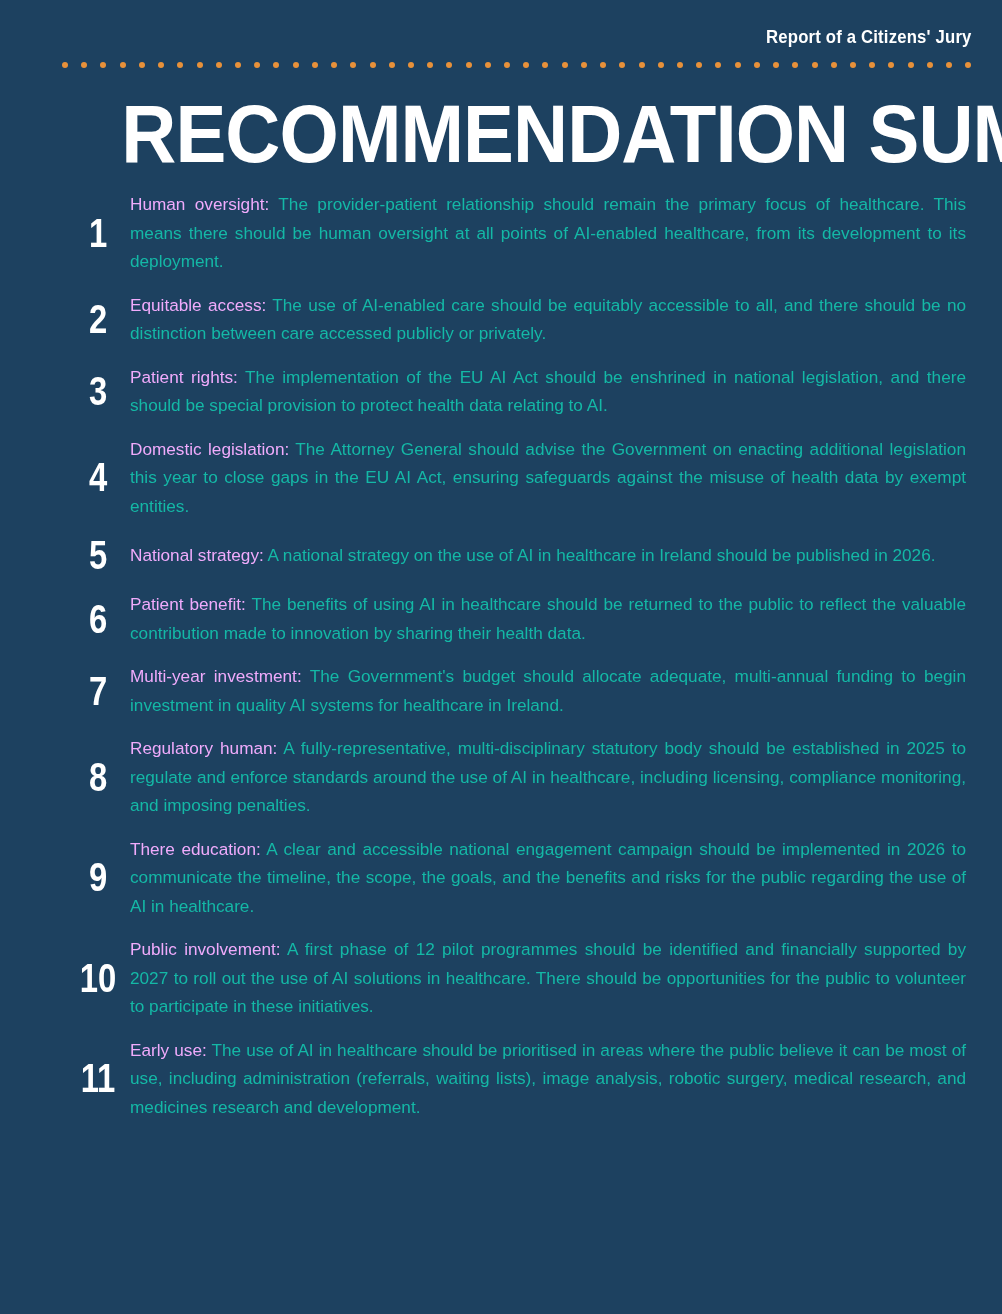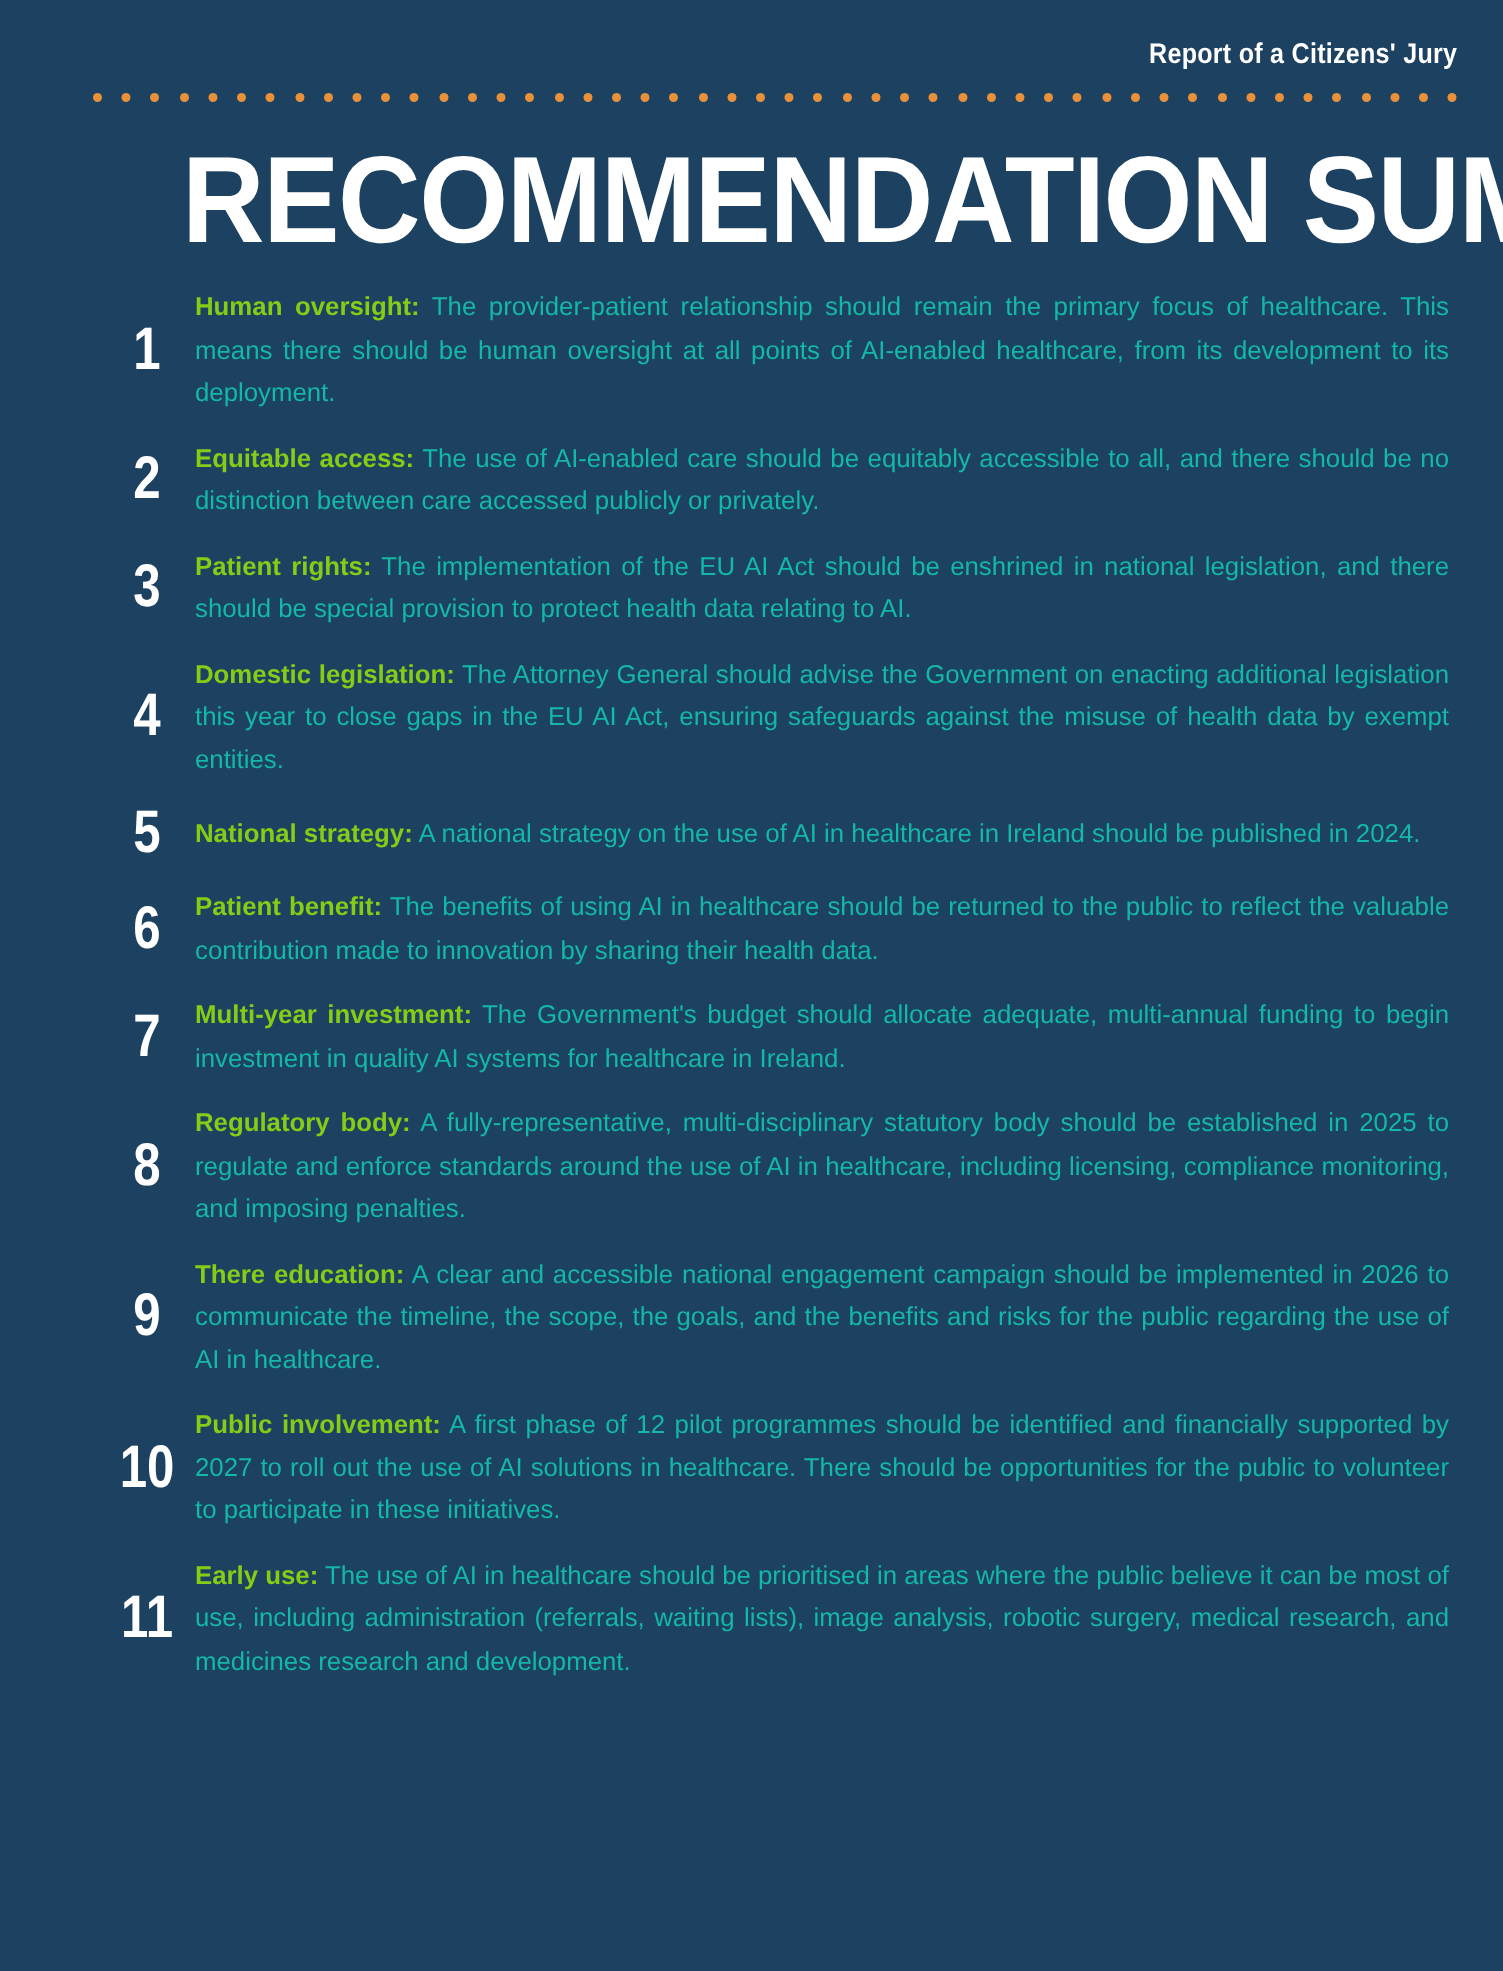--- a/index.html
+++ b/index.html
@@ -89,22 +89,22 @@
   }
   .rec-body {
     flex: 1 1 auto;
     color: #ffffff;
     font-size: 17.2px;
     line-height: 28.5px;
     text-align: justify;
     text-justify: inter-word;
   }
   .rec-body .lead {
-    color: #84cc16;
-    font-weight: bold;
+    color: #f0abfc;
+    font-weight: normal;
   }
   .rec-body .txt {
     color: #14b8a6;
   }
   .bottom-band {
     position: absolute;
     left: 0;
     right: 0;
     bottom: 0;
     height: 8px;
@@ -184,33 +184,33 @@
       <div class="rec">
         <div class="rec-num">3</div>
         <div class="rec-body"><span class="lead">Patient rights:</span><span class="txt"> The implementation of the EU AI Act should be enshrined in national legislation, and there should be special provision to protect health data relating to AI.</span></div>
       </div>
       <div class="rec">
         <div class="rec-num">4</div>
         <div class="rec-body"><span class="lead">Domestic legislation:</span><span class="txt"> The Attorney General should advise the Government on enacting additional legislation this year to close gaps in the EU AI Act, ensuring safeguards against the misuse of health data by exempt entities.</span></div>
       </div>
       <div class="rec">
         <div class="rec-num">5</div>
-        <div class="rec-body"><span class="lead">National strategy:</span><span class="txt"> A national strategy on the use of AI in healthcare in Ireland should be published in 2024.</span></div>
+        <div class="rec-body"><span class="lead">National strategy:</span><span class="txt"> A national strategy on the use of AI in healthcare in Ireland should be published in 2026.</span></div>
       </div>
       <div class="rec">
         <div class="rec-num">6</div>
         <div class="rec-body"><span class="lead">Patient benefit:</span><span class="txt"> The benefits of using AI in healthcare should be returned to the public to reflect the valuable contribution made to innovation by sharing their health data.</span></div>
       </div>
       <div class="rec">
         <div class="rec-num">7</div>
         <div class="rec-body"><span class="lead">Multi-year investment:</span><span class="txt"> The Government's budget should allocate adequate, multi-annual funding to begin investment in quality AI systems for healthcare in Ireland.</span></div>
       </div>
       <div class="rec">
         <div class="rec-num">8</div>
-        <div class="rec-body"><span class="lead">Regulatory body:</span><span class="txt"> A fully-representative, multi-disciplinary statutory body should be established in 2025 to regulate and enforce standards around the use of AI in healthcare, including licensing, compliance monitoring, and imposing penalties.</span></div>
+        <div class="rec-body"><span class="lead">Regulatory human:</span><span class="txt"> A fully-representative, multi-disciplinary statutory body should be established in 2025 to regulate and enforce standards around the use of AI in healthcare, including licensing, compliance monitoring, and imposing penalties.</span></div>
       </div>
       <div class="rec">
         <div class="rec-num">9</div>
         <div class="rec-body"><span class="lead">There education:</span><span class="txt"> A clear and accessible national engagement campaign should be implemented in 2026 to communicate the timeline, the scope, the goals, and the benefits and risks for the public regarding the use of AI in healthcare.</span></div>
       </div>
       <div class="rec">
         <div class="rec-num">10</div>
         <div class="rec-body"><span class="lead">Public involvement:</span><span class="txt"> A first phase of 12 pilot programmes should be identified and financially supported by 2027 to roll out the use of AI solutions in healthcare. There should be opportunities for the public to volunteer to participate in these initiatives.</span></div>
       </div>
       <div class="rec">

